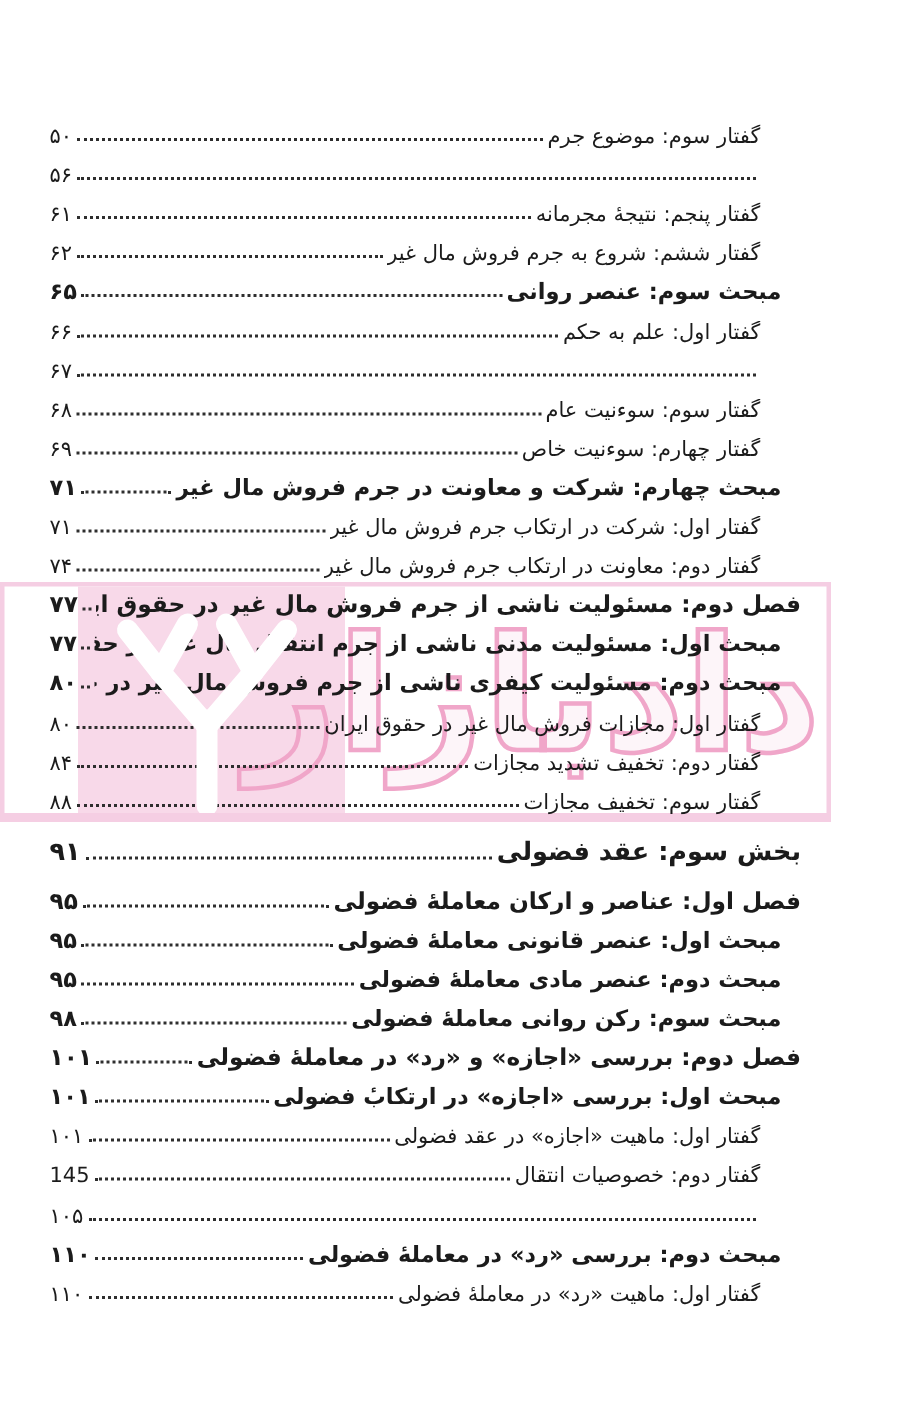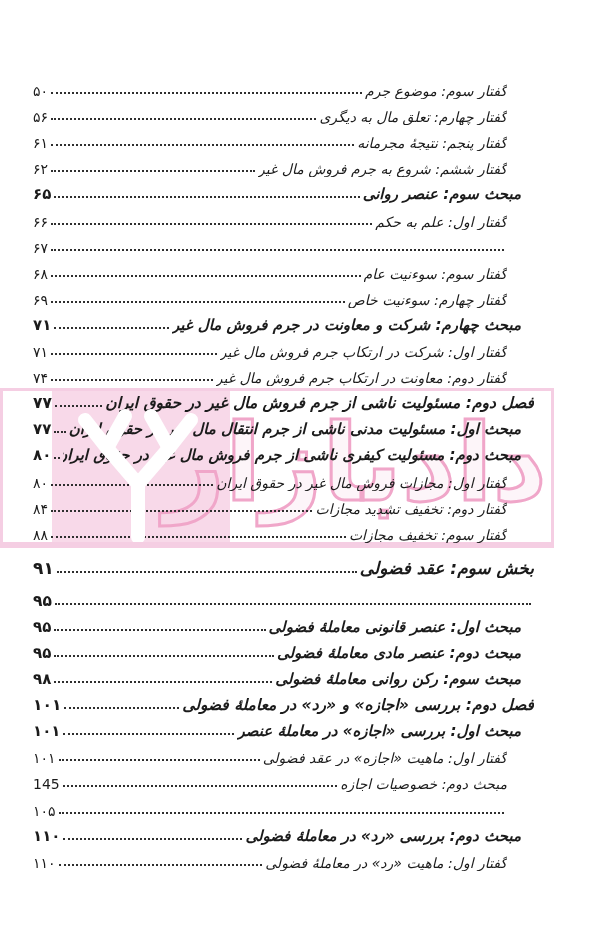--- a/index.html
+++ b/index.html
@@ -49,21 +49,20 @@
   .row{
     display:flex;
     align-items:flex-end;
     height:26.1px;
     box-sizing:border-box;
   }
   .row .t{
     white-space:nowrap;
     flex:0 1 auto;
     overflow:hidden;
-    font-style:italic;
   }
   .row .dots{
     flex:1 1 auto;
     min-width:6px;
     height:0;
     border-bottom:2px dotted #2e2e2e;
     margin:0 3px 5px 3px;
   }
   .row .p{
     flex:0 0 auto;
@@ -96,21 +95,20 @@
 </svg>
 
 <div class="toc" id="toc-list">
   <div class="row lvl-goftar">
     <span class="t">گفتار سوم: موضوع جرم</span>
     <span class="dots"></span>
     <span class="p">۵۰</span>
   </div>
 
   <div class="row lvl-goftar">
-    <span class="t">گفتار چهارم: تعلق مال به دیگری</span>
     <span class="dots"></span>
     <span class="p">۵۶</span>
   </div>
 
   <div class="row lvl-goftar">
     <span class="t">گفتار پنجم: نتیجهٔ مجرمانه</span>
     <span class="dots"></span>
     <span class="p">۶۱</span>
   </div>
 
@@ -203,20 +201,21 @@
     <span class="p">۸۸</span>
   </div>
 
   <div class="row lvl-bakhsh">
     <span class="t">بخش سوم: عقد فضولی</span>
     <span class="dots"></span>
     <span class="p">۹۱</span>
   </div>
 
   <div class="row lvl-fasl">
+    <span class="t">فصل اول: عناصر و ارکان معاملهٔ فضولی</span>
     <span class="dots"></span>
     <span class="p">۹۵</span>
   </div>
 
   <div class="row lvl-mabhas">
     <span class="t">مبحث اول: عنصر قانونی معاملهٔ فضولی</span>
     <span class="dots"></span>
     <span class="p">۹۵</span>
   </div>
 
@@ -232,33 +231,33 @@
     <span class="p">۹۸</span>
   </div>
 
   <div class="row lvl-fasl">
     <span class="t">فصل دوم: بررسی «اجازه» و «رد» در معاملهٔ فضولی</span>
     <span class="dots"></span>
     <span class="p">۱۰۱</span>
   </div>
 
   <div class="row lvl-mabhas">
-    <span class="t">مبحث اول: بررسی «اجازه» در معاملهٔ عنصر</span>
+    <span class="t">مبحث اول: بررسی «اجازه» در ارتکابٔ فضولی</span>
     <span class="dots"></span>
     <span class="p">۱۰۱</span>
   </div>
 
   <div class="row lvl-goftar">
     <span class="t">گفتار اول: ماهیت «اجازه» در عقد فضولی</span>
     <span class="dots"></span>
     <span class="p">۱۰۱</span>
   </div>
 
   <div class="row lvl-goftar">
-    <span class="t">مبحث دوم: خصوصیات اجازه</span>
+    <span class="t">گفتار دوم: خصوصیات انتقال</span>
     <span class="dots"></span>
     <span class="p">145</span>
   </div>
 
   <div class="row lvl-goftar">
     <span class="dots"></span>
     <span class="p">۱۰۵</span>
   </div>
 
   <div class="row lvl-mabhas">

